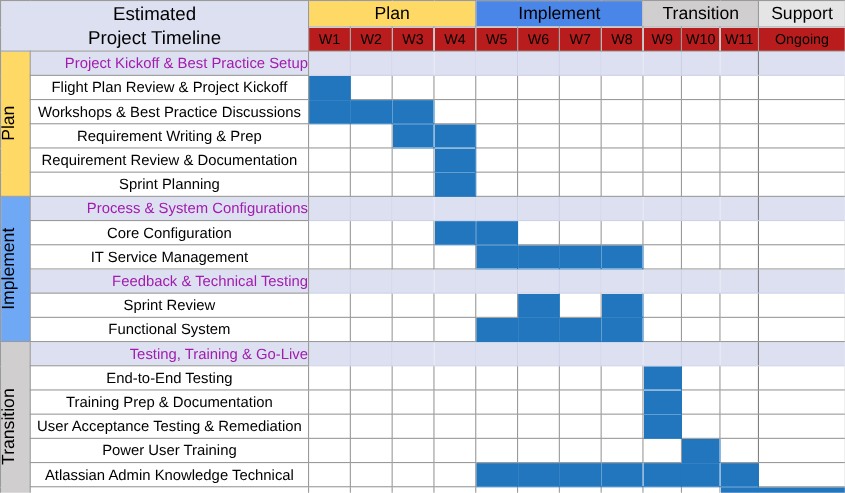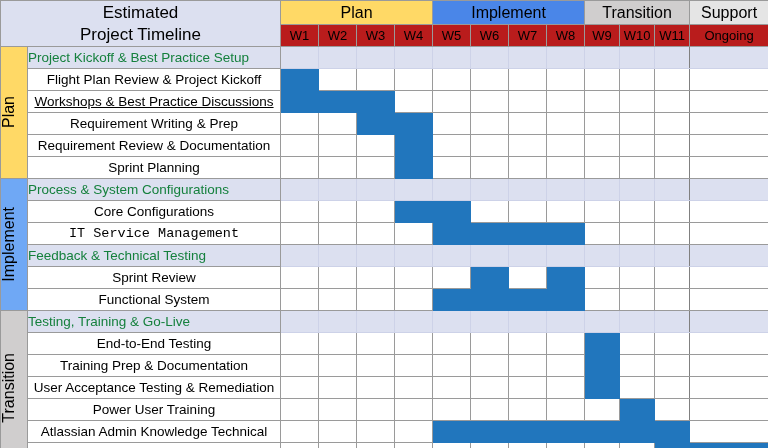--- a/index.html
+++ b/index.html
@@ -95,22 +95,22 @@
     vertical-align: middle;
     padding-left: 5px;
     border: 1px solid #bfbfbf;
     border-left-color: #808080;
     border-right-color: #808080;
   }
   .groupname {
     background: #dce0f0;
     font-size: 13.5px;
     font-weight: bold;
-    color: #15803d;
-    text-align: left;
+    color: #a21caf;
+    text-align: right;
     vertical-align: middle;
     padding-left: 5px;
     border: 1px solid #bfbfbf;
     border-left-color: #808080;
     border-right-color: #808080;
   }
 
   
   .cell {
     background: #ffffff;
@@ -195,21 +195,21 @@
           <td class="cell"></td>
           <td class="cell gap-left"></td>
           <td class="cell"></td>
           <td class="cell"></td>
           <td class="cell"></td>
           <td class="cell gap-left"></td>
           <td class="cell"></td>
           <td class="cell gap-right"></td>
           <td class="cell gap-left"></td>
         </tr>
-        <tr style="height: 22px; text-decoration: underline;">
+        <tr style="height: 22px;">
           <td class="taskname">Workshops &amp; Best Practice Discussions</td>
           <td class="cell gap-left filled"></td>
           <td class="cell filled"></td>
           <td class="cell filled"></td>
           <td class="cell"></td>
           <td class="cell gap-left"></td>
           <td class="cell"></td>
           <td class="cell"></td>
           <td class="cell"></td>
           <td class="cell gap-left"></td>
@@ -274,35 +274,35 @@
           <td class="cell gap-left"></td>
           <td class="cell"></td>
           <td class="cell"></td>
           <td class="cell"></td>
           <td class="cell gap-left"></td>
           <td class="cell"></td>
           <td class="cell gap-right"></td>
           <td class="cell gap-left"></td>
         </tr>
         <tr style="height: 22px;">
-          <td class="taskname">Core Configurations</td>
-          <td class="cell gap-left"></td>
-          <td class="cell"></td>
-          <td class="cell"></td>
-          <td class="cell filled"></td>
-          <td class="cell gap-left filled"></td>
-          <td class="cell"></td>
-          <td class="cell"></td>
-          <td class="cell"></td>
-          <td class="cell gap-left"></td>
-          <td class="cell"></td>
-          <td class="cell gap-right"></td>
-          <td class="cell gap-left"></td>
-        </tr>
-        <tr style="height: 22px; font-family: Liberation Mono, monospace;">
+          <td class="taskname">Core Configuration</td>
+          <td class="cell gap-left"></td>
+          <td class="cell"></td>
+          <td class="cell"></td>
+          <td class="cell filled"></td>
+          <td class="cell gap-left filled"></td>
+          <td class="cell"></td>
+          <td class="cell"></td>
+          <td class="cell"></td>
+          <td class="cell gap-left"></td>
+          <td class="cell"></td>
+          <td class="cell gap-right"></td>
+          <td class="cell gap-left"></td>
+        </tr>
+        <tr style="height: 22px;">
           <td class="taskname">IT Service Management</td>
           <td class="cell gap-left"></td>
           <td class="cell"></td>
           <td class="cell"></td>
           <td class="cell"></td>
           <td class="cell gap-left filled"></td>
           <td class="cell filled"></td>
           <td class="cell filled"></td>
           <td class="cell filled"></td>
           <td class="cell gap-left"></td>

